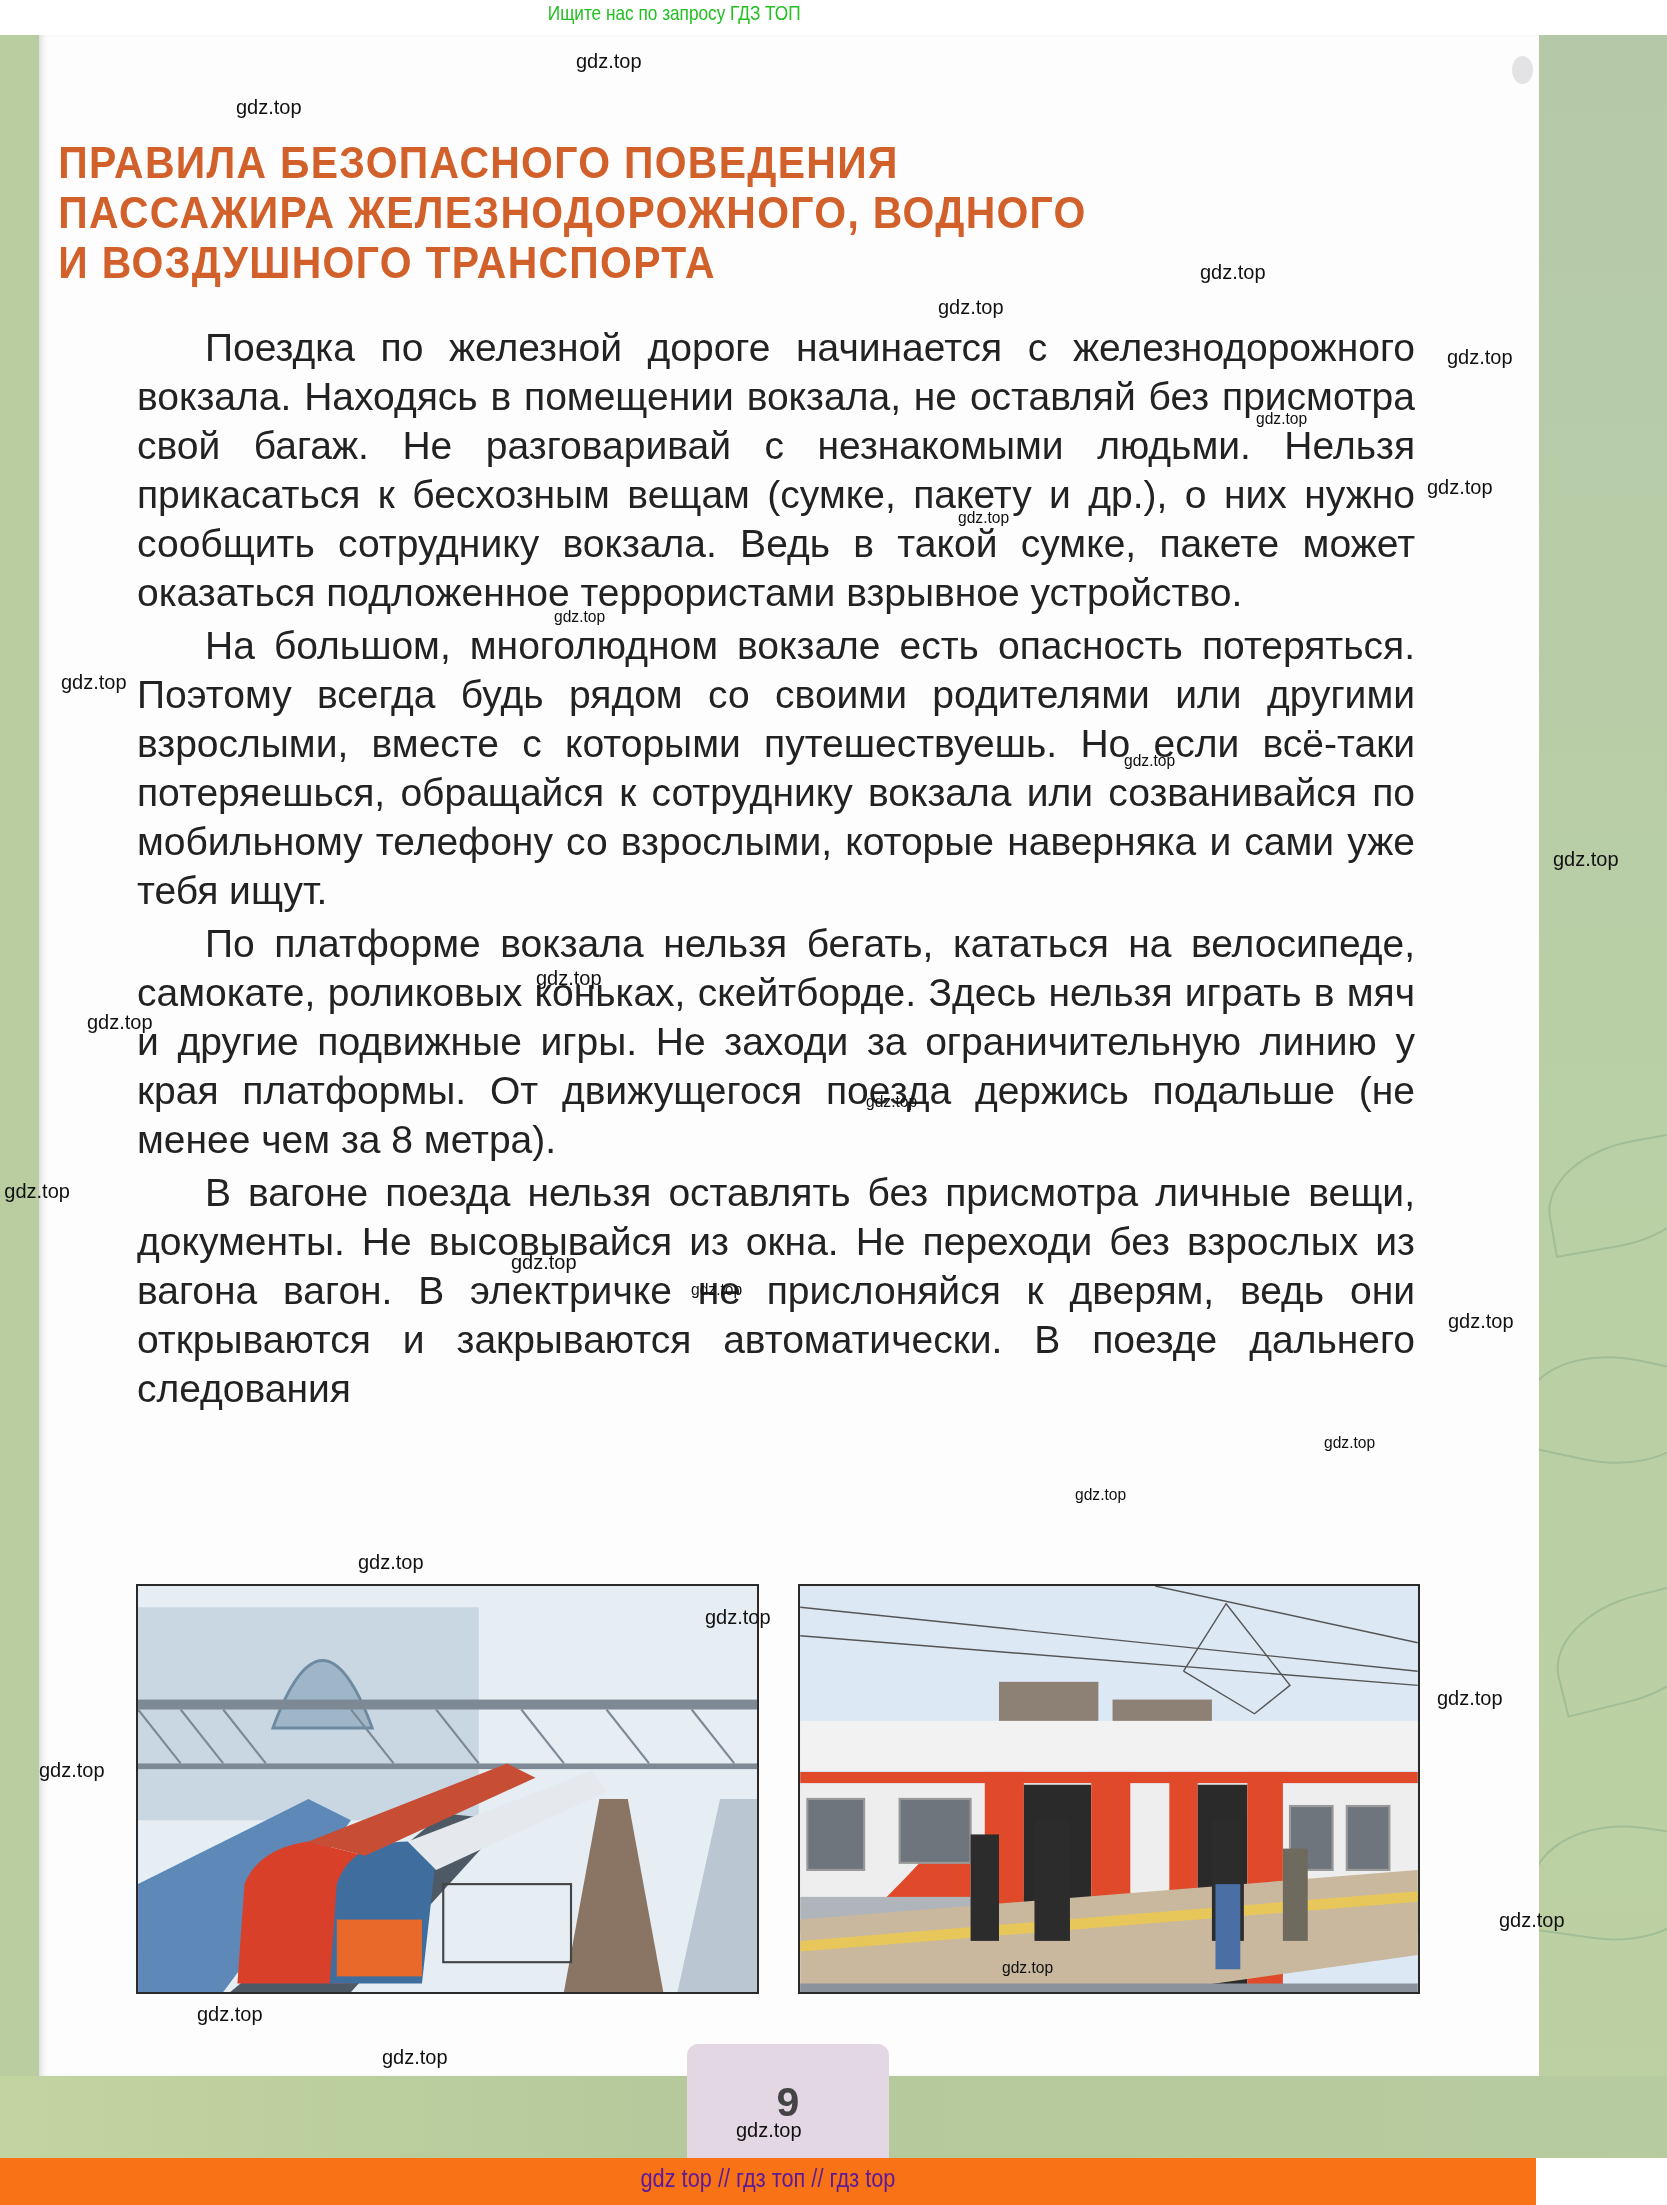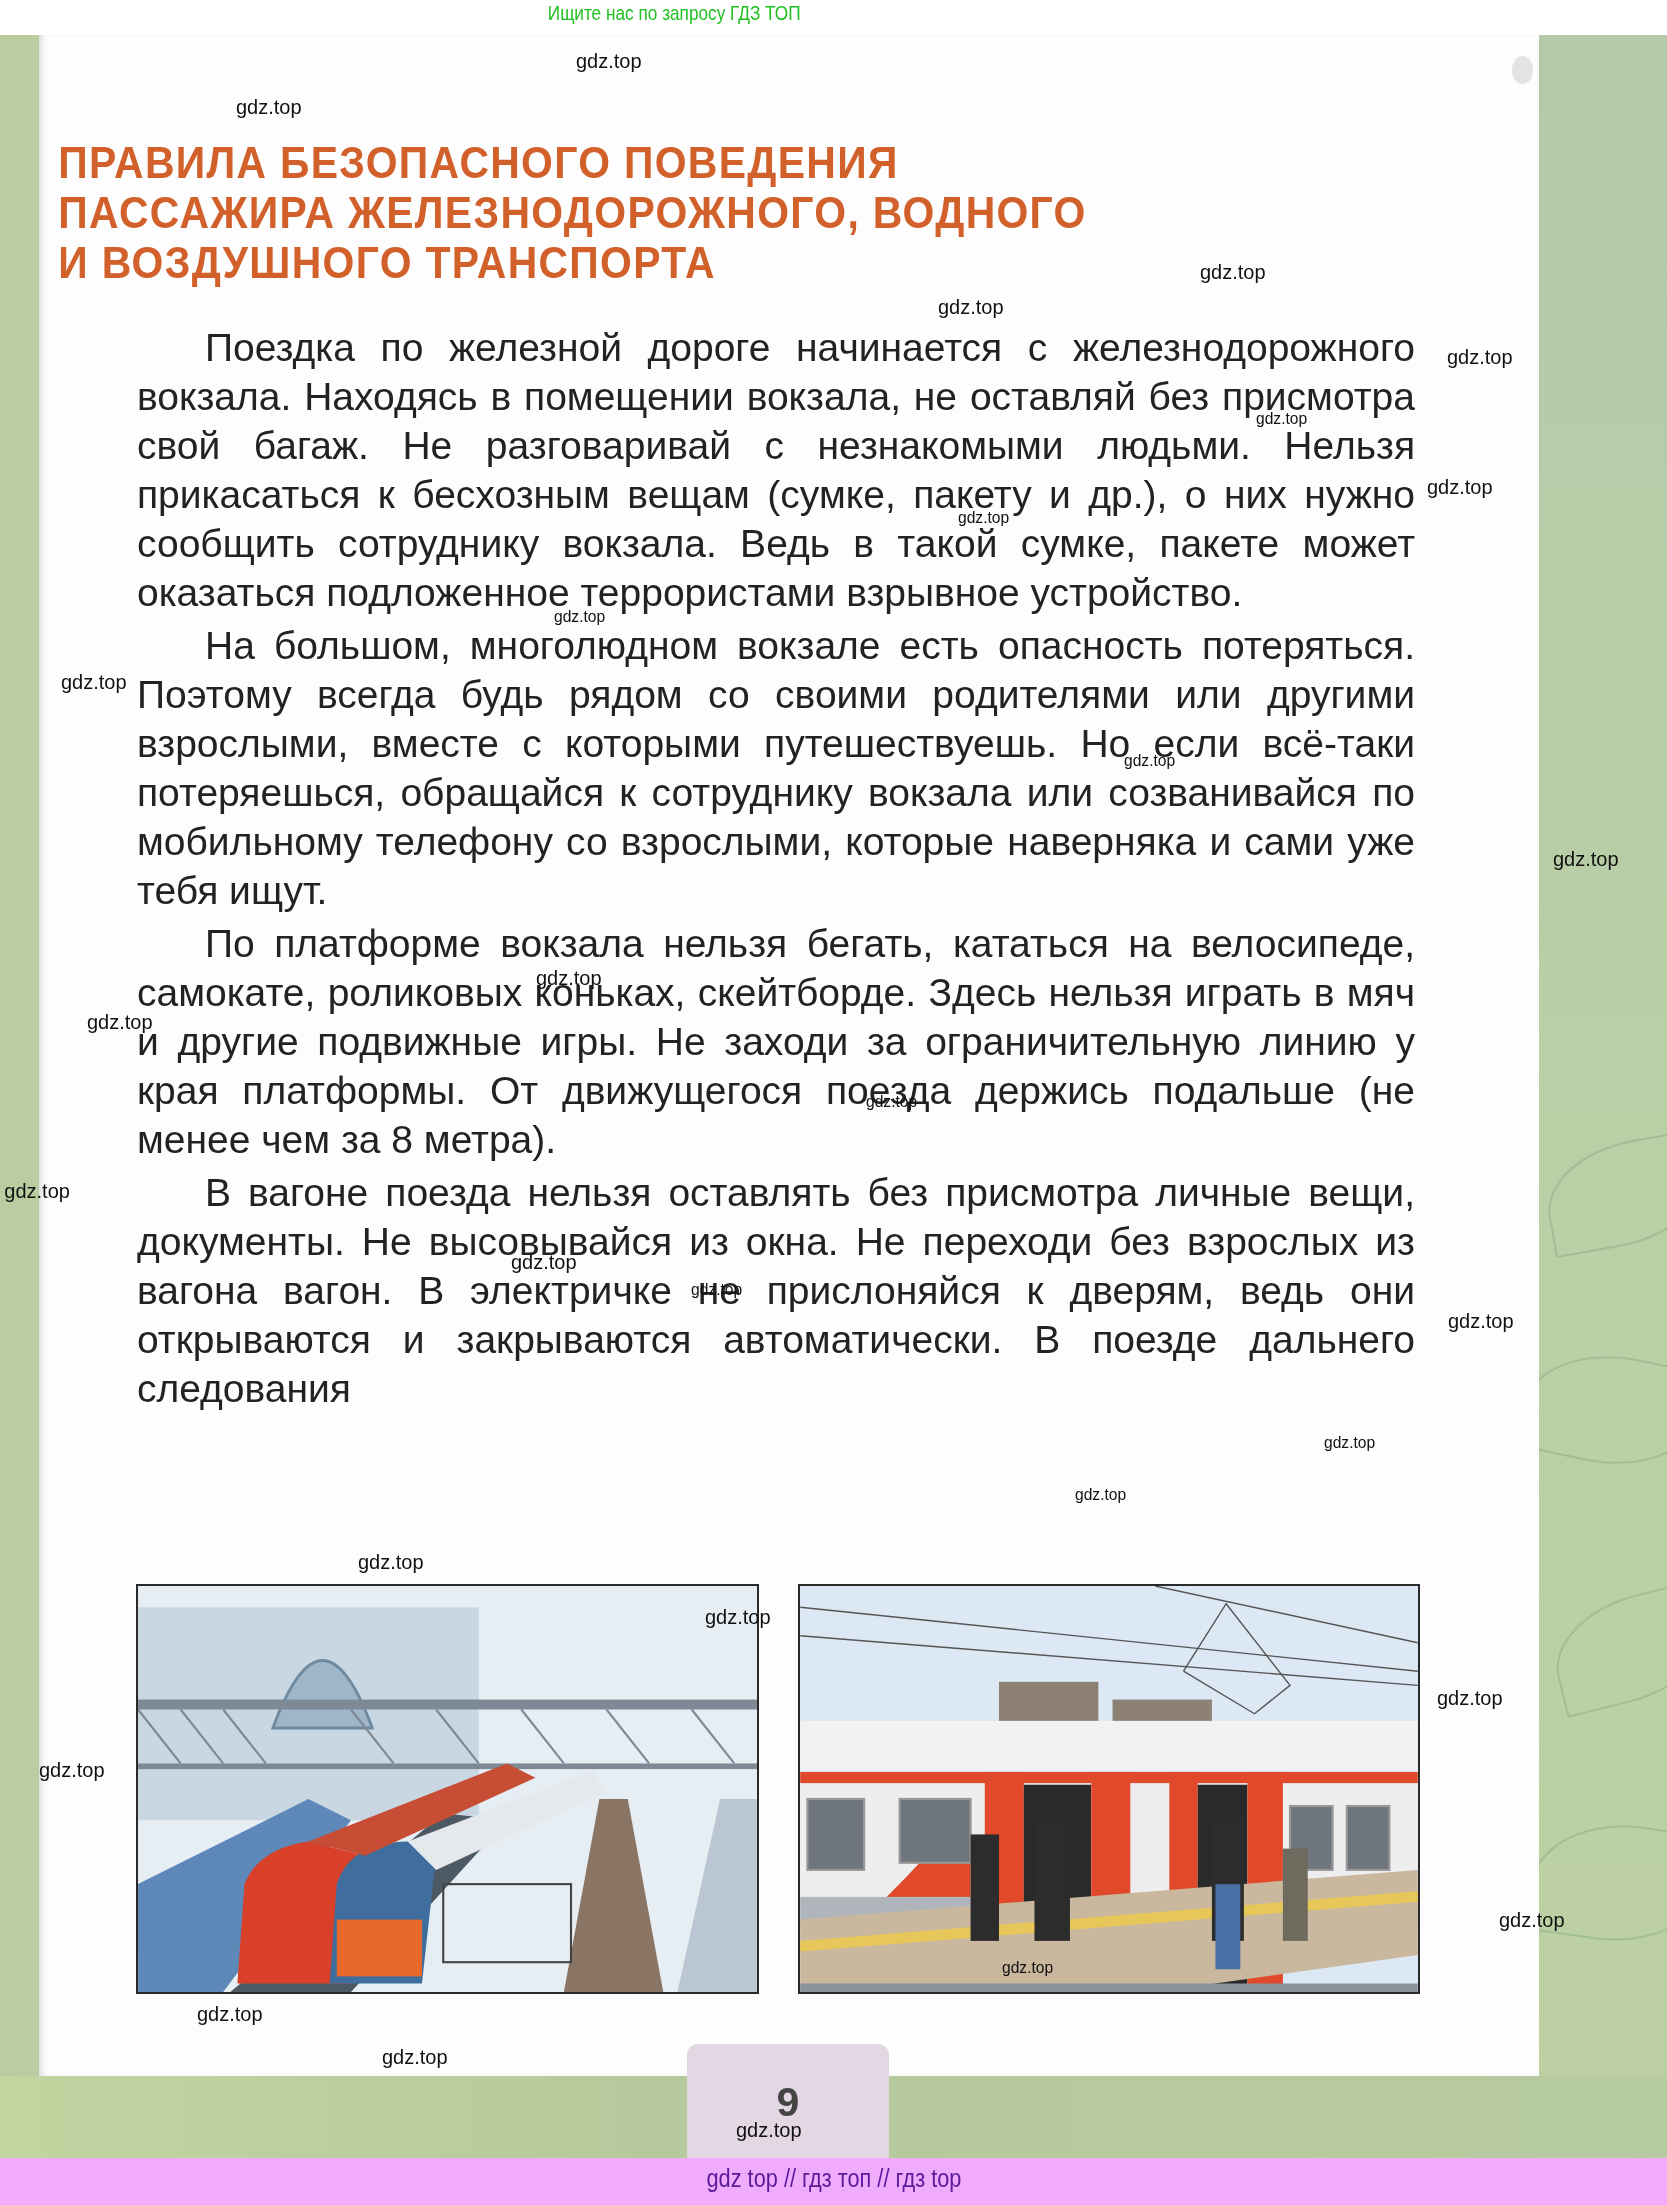--- a/index.html
+++ b/index.html
@@ -14,21 +14,21 @@
   .page .hole { position:absolute; left:1473px; top:21px; width:21px; height:28px; border-radius:50%; background:#e3e3e6; }
   .title { position:absolute; left:0; top:138px; width:1667px; color:#d2602a; font-weight:bold; font-size:44px; line-height:50px; letter-spacing:1.4px; }
   .title div { transform:scaleX(0.93); }
   .body-text { position:absolute; left:133px; top:319px; width:1286px; font-size:39px; line-height:49px; color:#222; text-align:justify; }
   .body-text p { margin:4px; text-indent:68px; }
   .photo { position:absolute; border:2.8px solid #2a2a2a; overflow:hidden; }
   .photo1 { left:136px; top:1584px; width:619px; height:406px; background:#dfe8ef; }
   .photo2 { left:798px; top:1584px; width:618px; height:406px; background:#dbe6f1; }
   .page-tab { position:absolute; left:687px; top:2044px; width:202px; height:114px; background:#e2d7e3; border-radius:11.4px 11.4px 0 0; }
   .page-number { position:absolute; left:0; top:35px; width:100%; text-align:center; font-weight:bold; font-size:41px; color:#444; }
-  .bottom-banner { position:absolute; left:0; top:2158px; width:1667px; height:48px; background:#f0abfc; text-align:center; }
+  .bottom-banner { position:absolute; left:0; top:2158px; width:1536px; height:48px; background:#f97316; text-align:center; }
   .bottom-banner span { display:inline-block; margin-top:5.7px; font-size:25.6px; color:#5a1a9a; transform:scaleX(0.85); }
   .wm { position:absolute; font-size:20px; color:#111; font-family:"Liberation Sans", sans-serif; white-space:nowrap; }
   .wm.small { font-size:15.6px; }
 </style>
 </head>
 <body>
 
 <div class="top-banner">
   <span>Ищите нас по запросу ГДЗ ТОП</span>
 </div>

